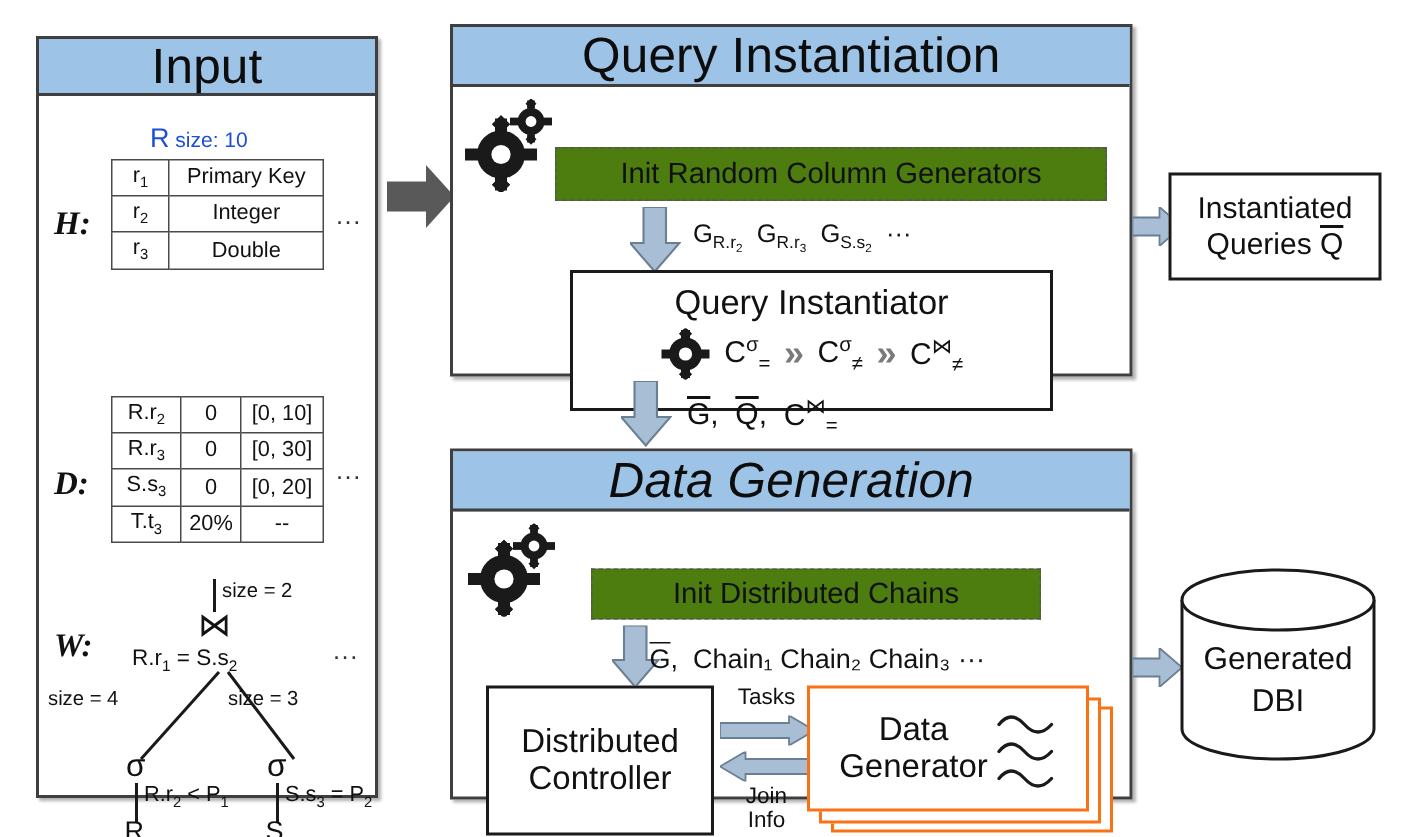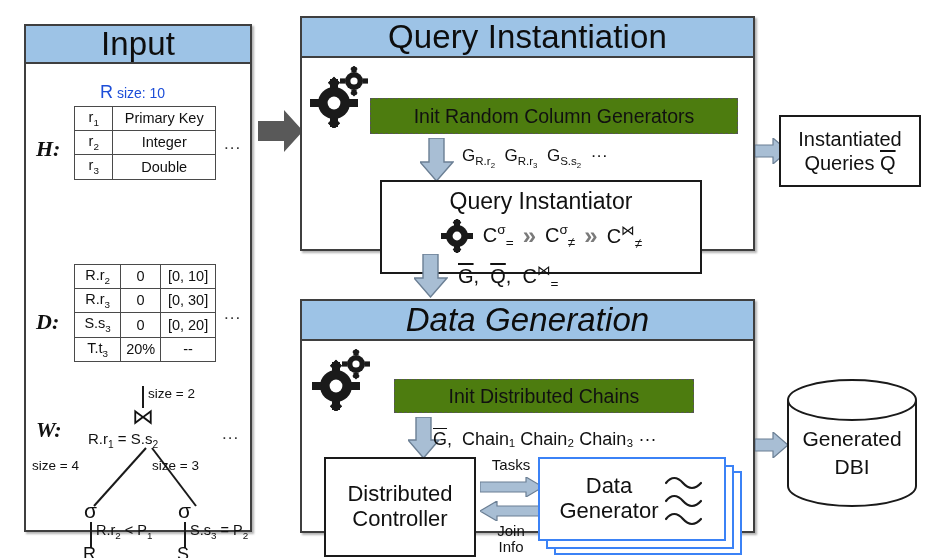--- a/index.html
+++ b/index.html
@@ -48,21 +48,21 @@
   .arr-down-blue{position:absolute;}
   .arr-small-blue{position:absolute;}
 
   .mono-sym{font-size:20px;color:#111;white-space:nowrap;}
   .chev{font-size:24px;color:#7a7a7a;font-weight:bold;}
 
   .mid-label{position:absolute;font-size:20px;color:#111;white-space:nowrap;}
   .gen-label{position:absolute;font-size:17px;color:#111;white-space:nowrap;}
   .chain-label{position:absolute;font-size:18px;color:#111;white-space:nowrap;}
 
-  .stack-box{position:absolute;border:2px solid #3b82f6;background:#fff;box-sizing:border-box;}
+  .stack-box{position:absolute;border:2px solid #f97316;background:#fff;box-sizing:border-box;}
   .io-label{position:absolute;font-size:15px;color:#111;text-align:center;line-height:1.05;}
 
   .out-box{position:absolute;border:2px solid #1a1a1a;background:#fff;box-sizing:border-box;
            display:flex;align-items:center;justify-content:center;text-align:center;}
   .out-box span{font-size:20px;color:#111;line-height:1.2;}
 
   .cyl{position:absolute;}
   .ovl{text-decoration:overline;}
 </style>
 </head>

